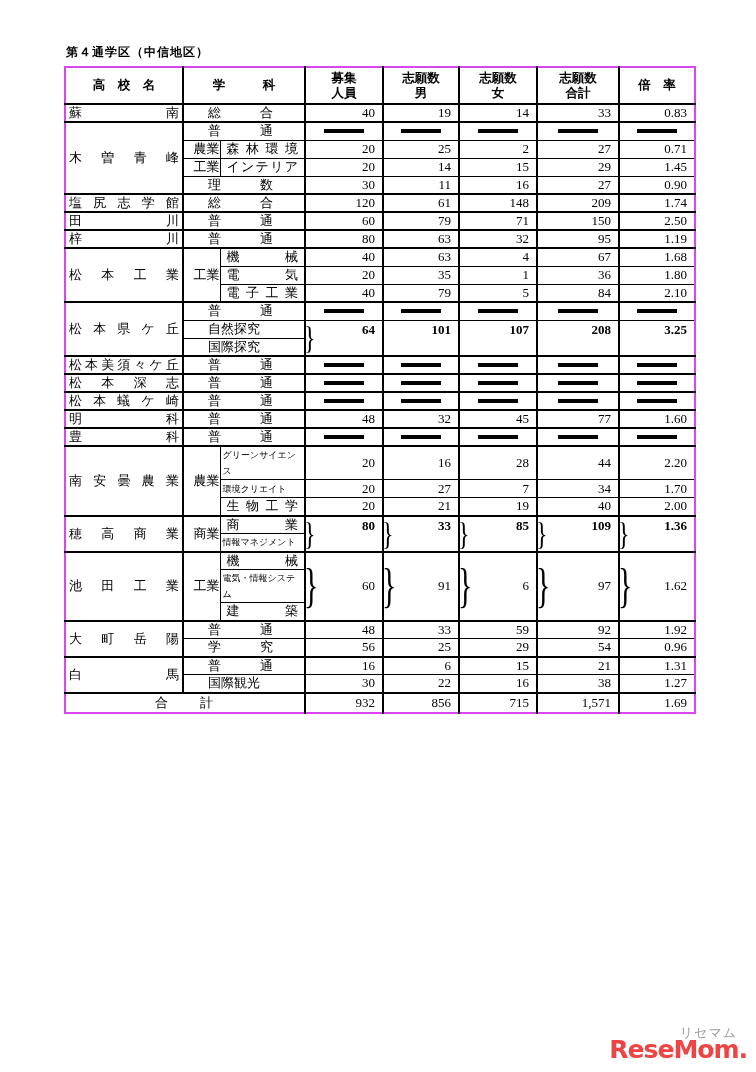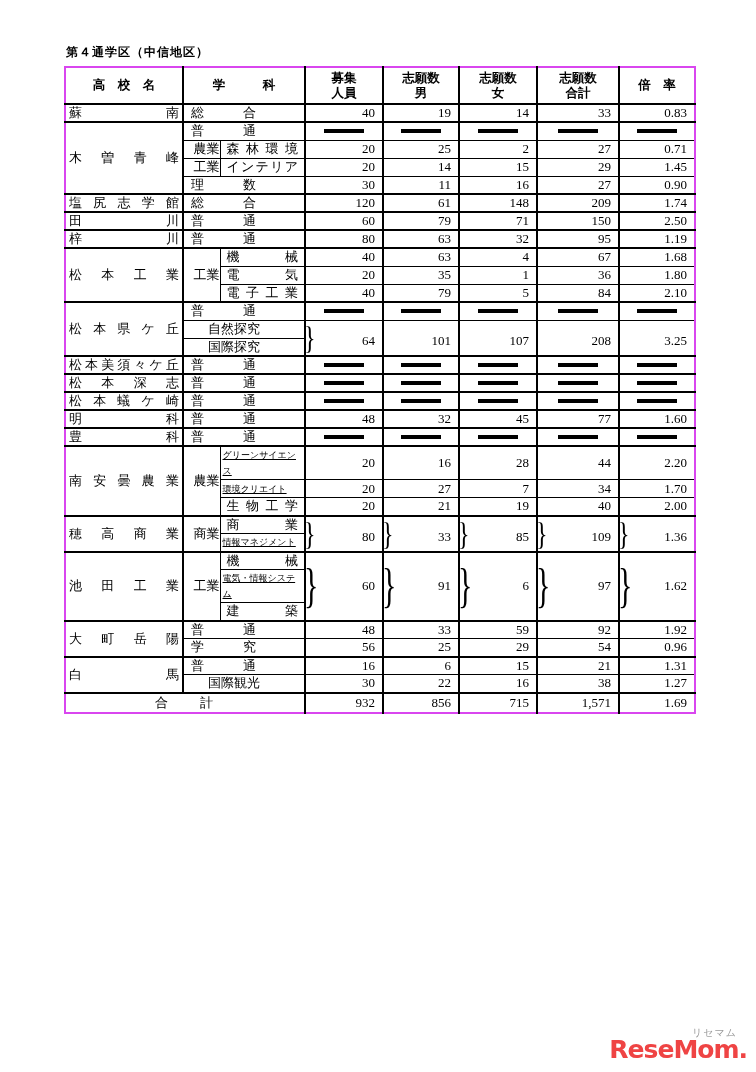--- a/index.html
+++ b/index.html
@@ -29,41 +29,41 @@
   tbody tr { height:18px; }
   tbody td { font-size:13px; line-height:16px; vertical-align:middle; }
   tr.gs td { border-top:2px solid #000; }
   tr.total td { height:20px; }
   
   .bl2 { border-left:2px solid #000 !important; }
   
   .c-name { padding:0 3px; }
   .c-da   { text-align:right; }
   .c-db   { padding:0 6px; }
-  .c-dw   { text-align:left; padding-left:7px; }
+  .c-dw   { text-align:left; padding-left:24px; }
   .c-dwl  { text-align:left; padding-left:24px; }
-  .c-sm   { font-size:9px; padding-left:2px; text-align:left; letter-spacing:0;text-decoration:underline; }
+  .c-sm   { font-size:9px; padding-left:2px; text-align:left; letter-spacing:0; }
   .c-num  { text-align:right; padding-right:7px; }
   .c-tot  { text-align:center; letter-spacing:2px; }
   .c-dash { }
   .dashbar { width:40px; height:4px; background:#000; margin:0 auto; }
   .spread-chars { display:flex; justify-content:space-between; align-items:center; width:100%; }
   .vtop { vertical-align:top; }
-  .vtop .val { display:inline-block; padding-top:12px; }
+  .vtop .val { display:inline-block; padding-top:1px;font-weight:bold; }
   .has-brace { position:relative; }
   .brace {
     position:absolute; left:-2px; top:50%;
     font-family:"Liberation Serif",serif; font-weight:normal; color:#000;
   }
   .b2 { font-size:24px; transform:translateY(-50%) scaleY(1.35); }
   .b3 { font-size:30px; transform:translateY(-50%) scaleY(1.6); }
   
   #logo { position:absolute; right:9px; bottom:9px; text-align:right;
           font-family:"DejaVu Sans","Liberation Sans",sans-serif; }
-  #logo .ruby { display:block; font-size:10px; color:#9a9a9a; letter-spacing:1px;
+  #logo .ruby { display:block; font-size:13px; color:#9a9a9a; letter-spacing:1px;
                 padding-right:10px; line-height:8px; }
   #logo .word { font-size:25px; font-weight:bold; color:#ef4444; letter-spacing:-1px;
                 line-height:26px; }
 </style>
 </head>
 <body>
 
 <div id="page">
 
   <div id="doc-title">第４通学区（中信地区）</div>

